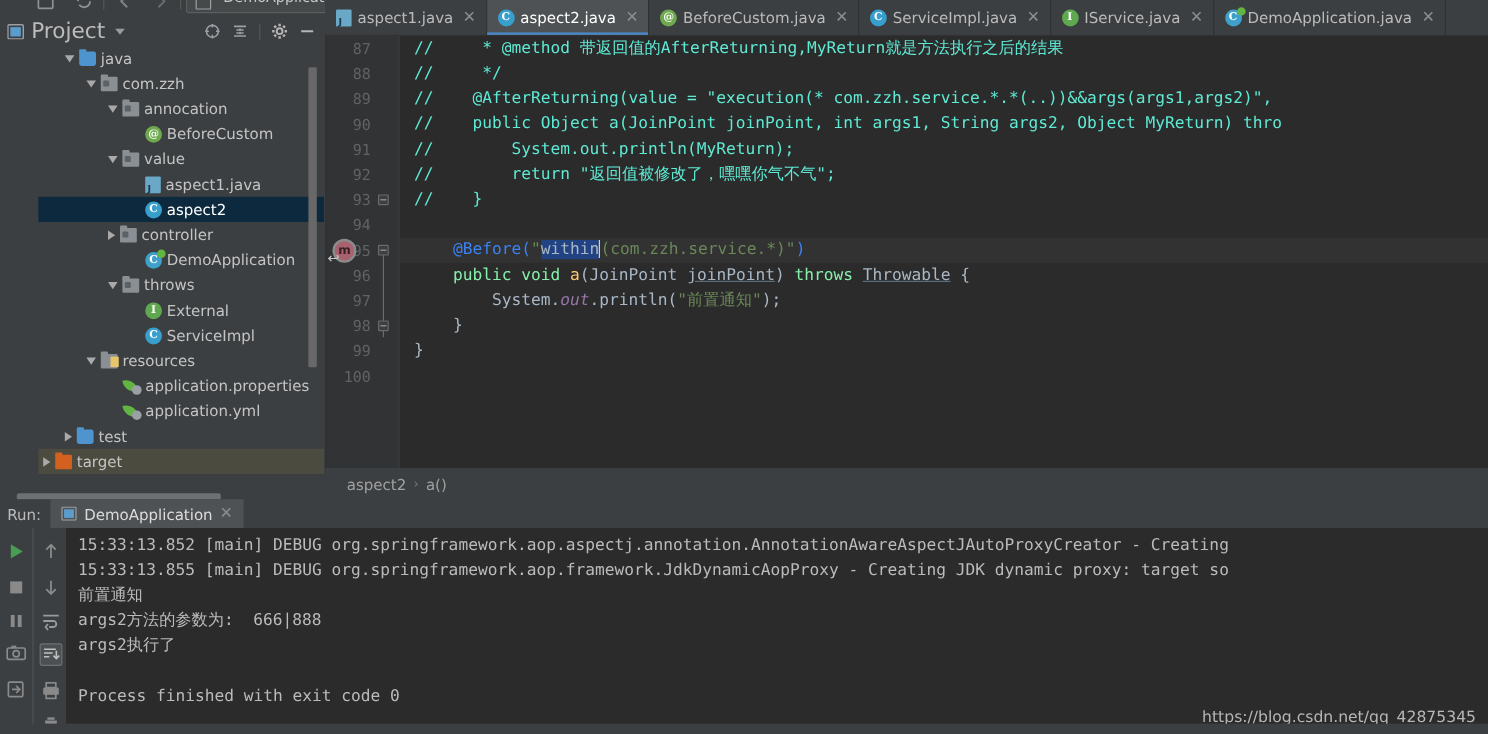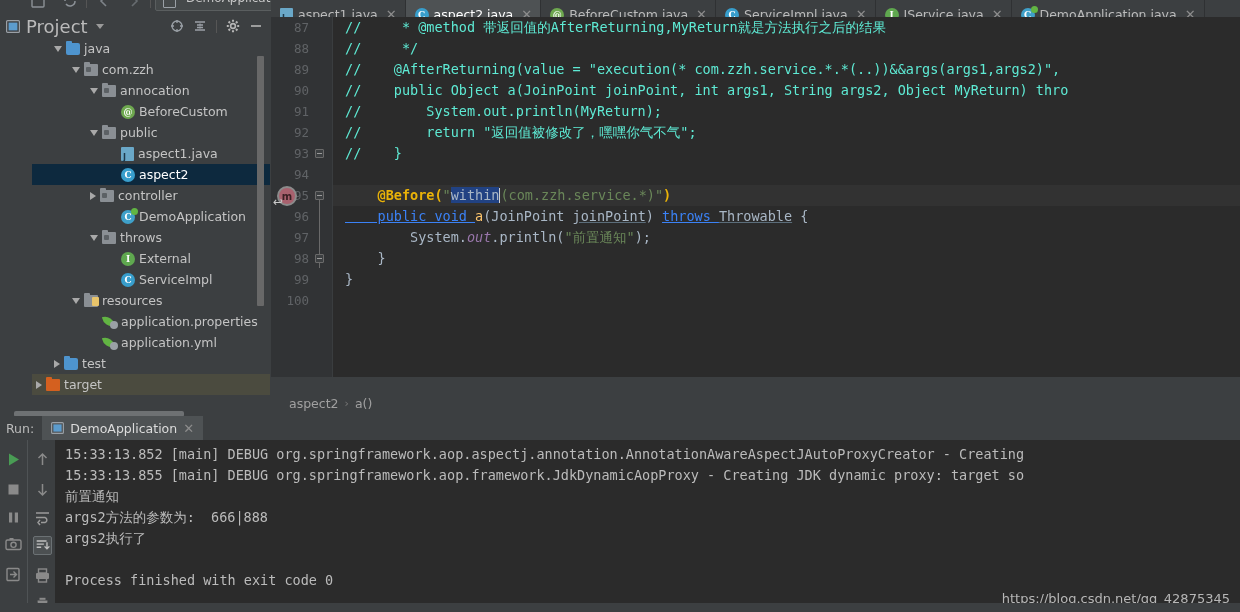--- a/index.html
+++ b/index.html
@@ -108,42 +108,42 @@
     display:flex; align-items:center; gap:5px; padding:0 8px 0 9px;
     font-size:12.5px; color:#bbbbbb; border-right:1px solid #2f3133;
     white-space:nowrap; position:relative;
   }
   .tab.active { background:#4e5254; color:#ffffff; }
   .tab.active::after{content:"";position:absolute;left:0;right:0;bottom:0;height:2px;background:#4a88c7;}
   .tab-close { color:#8d8d8d; font-size:13px; margin-left:3px; line-height:1; }
 
   
   .editor {
-    position:absolute; left:271px; top:17px; width:969px; height:360px;
+    position:absolute; left:271px; top:30px; width:969px; height:360px;
     background:#2b2b2b; overflow:hidden;
   }
   .gutter {
     position:absolute; left:0; top:0; width:62px; height:360px; background:#313335;
   }
   .gutter-line {
     position:absolute; right:24px; width:40px; text-align:right;
     font-family:"DejaVu Sans Mono","Liberation Mono",monospace;
     font-size:12.5px; color:#606366; height:21px; line-height:21px;
   }
   .gutter-sep { position:absolute; left:61px; top:0; width:1px; height:360px; background:#3a3d3f; }
   .code-area { position:absolute; left:62px; top:0; right:0; height:360px; }
   .cline {
     position:absolute; left:12px; height:21px; line-height:21px;
     font-family:"DejaVu Sans Mono","Liberation Mono",monospace;
     font-size:13.5px; white-space:pre; color:#a9b7c6;
   }
   .hl-line { position:absolute; left:62px; right:0; height:21px; background:#323232; }
   .cm { color:#5eead4; }
-  .anno { color:#eab308;font-weight:bold; }
-  .kw { color:#3b82f6;text-decoration:underline; }
+  .anno { color:#3b82f6; }
+  .kw { color:#86efac; }
   .str { color:#6a8759; }
   .fn { color:#ffc66d; }
   .param { color:#a9b7c6; text-decoration: underline; text-decoration-color:#5b6d7a; }
   .field { color:#9876aa; font-style:italic; }
   .plain { color:#a9b7c6; }
   .sel-txt { background:#214283; color:#a9b7c6; }
   .caret { display:inline-block; width:1px; height:15px; background:#cfcfcf; vertical-align:-3px; }
 
   .fold-mark {
     position:absolute; left:44px; width:9px; height:9px;
@@ -325,21 +325,21 @@
           <span class="tlabel">annocation</span>
         </div>
         <div class="tnode" style="padding-left: 76px;">
           <span class="arrow-none"></span>
           <span class="ico ico-circ c-anno">@</span>
           <span class="tlabel">BeforeCustom</span>
         </div>
         <div class="tnode" style="padding-left: 58px;">
           <span class="arrow-d"></span>
           <span class="ico ico-folder-gray"></span>
-          <span class="tlabel">public</span>
+          <span class="tlabel">value</span>
         </div>
         <div class="tnode" style="padding-left: 76px;">
           <span class="arrow-none"></span>
           <span class="ico ico-jfile"></span>
           <span class="tlabel">aspect1.java</span>
         </div>
         <div class="tnode sel" style="padding-left: 76px;">
           <span class="arrow-none"></span>
           <span class="ico ico-circ c-class">C</span>
           <span class="tlabel">aspect2</span>

